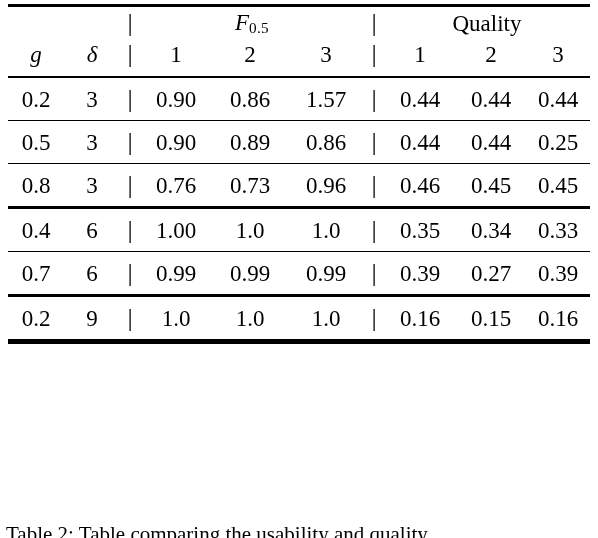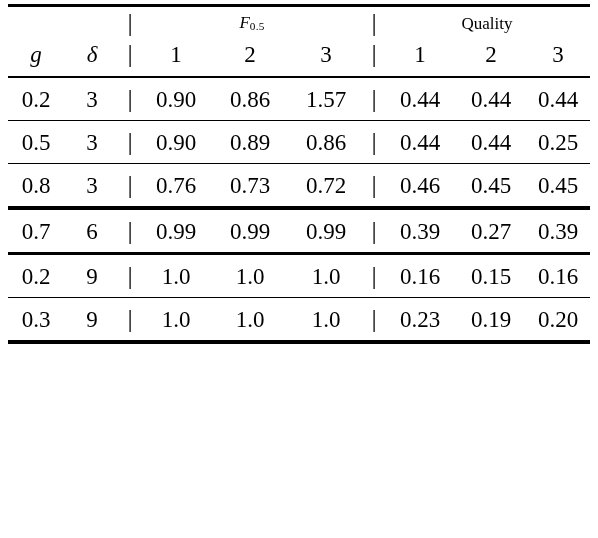--- a/index.html
+++ b/index.html
@@ -79,21 +79,21 @@
     font-style: normal;
     letter-spacing: 0.02em;
   }
   .sep {
     font-family: "Liberation Serif", "DejaVu Serif", serif;
     font-size: 26px;
     line-height: 0.9;
     display: inline-block;
   }
   .grouphdr {
-    font-size: 17px;
+    font-size: 23px;
   }
 
   
   #caption {
     position: absolute;
     left: 6px;
     top: 521px;
     width: 586px;
     font-size: 21px;
     line-height: 1.25;
@@ -182,32 +182,44 @@
         </tr>
         <tr class="rule-thin">
           <td colspan="10"></td>
         </tr>
         <tr class="datarow">
           <td>0.8</td>
           <td>3</td>
           <td><span class="sep">|</span></td>
           <td>0.76</td>
           <td>0.73</td>
-          <td>0.72</td>
+          <td>0.96</td>
           <td><span class="sep">|</span></td>
           <td>0.46</td>
           <td>0.45</td>
           <td>0.45</td>
         </tr>
         <tr class="rule-group">
           <td colspan="10"></td>
         </tr>
         <tr class="rule-thin">
           <td colspan="10"></td>
         </tr>
+        <tr class="datarow">
+          <td>0.4</td>
+          <td>6</td>
+          <td><span class="sep">|</span></td>
+          <td>1.00</td>
+          <td>1.0</td>
+          <td>1.0</td>
+          <td><span class="sep">|</span></td>
+          <td>0.35</td>
+          <td>0.34</td>
+          <td>0.33</td>
+        </tr>
         <tr class="rule-thin">
           <td colspan="10"></td>
         </tr>
         <tr class="datarow">
           <td>0.7</td>
           <td>6</td>
           <td><span class="sep">|</span></td>
           <td>0.99</td>
           <td>0.99</td>
           <td>0.99</td>
@@ -230,36 +242,25 @@
           <td>1.0</td>
           <td>1.0</td>
           <td><span class="sep">|</span></td>
           <td>0.16</td>
           <td>0.15</td>
           <td>0.16</td>
         </tr>
         <tr class="rule-thin">
           <td colspan="10"></td>
         </tr>
-        <tr class="datarow">
-          <td>0.3</td>
-          <td>9</td>
-          <td><span class="sep">|</span></td>
-          <td>1.0</td>
-          <td>1.0</td>
-          <td>1.0</td>
-          <td><span class="sep">|</span></td>
-          <td>0.23</td>
-          <td>0.19</td>
-          <td>0.20</td>
-        </tr>
         <tr class="rule-thin">
           <td colspan="10"></td>
         </tr>
         <tr class="rule-bottom">
           <td colspan="10"></td>
         </tr>
 
     </tbody>
   </table>
 
+  <div id="caption">Table 2:  Table comparing the usability and quality</div>
 
 </div>
 
 </body></html>

